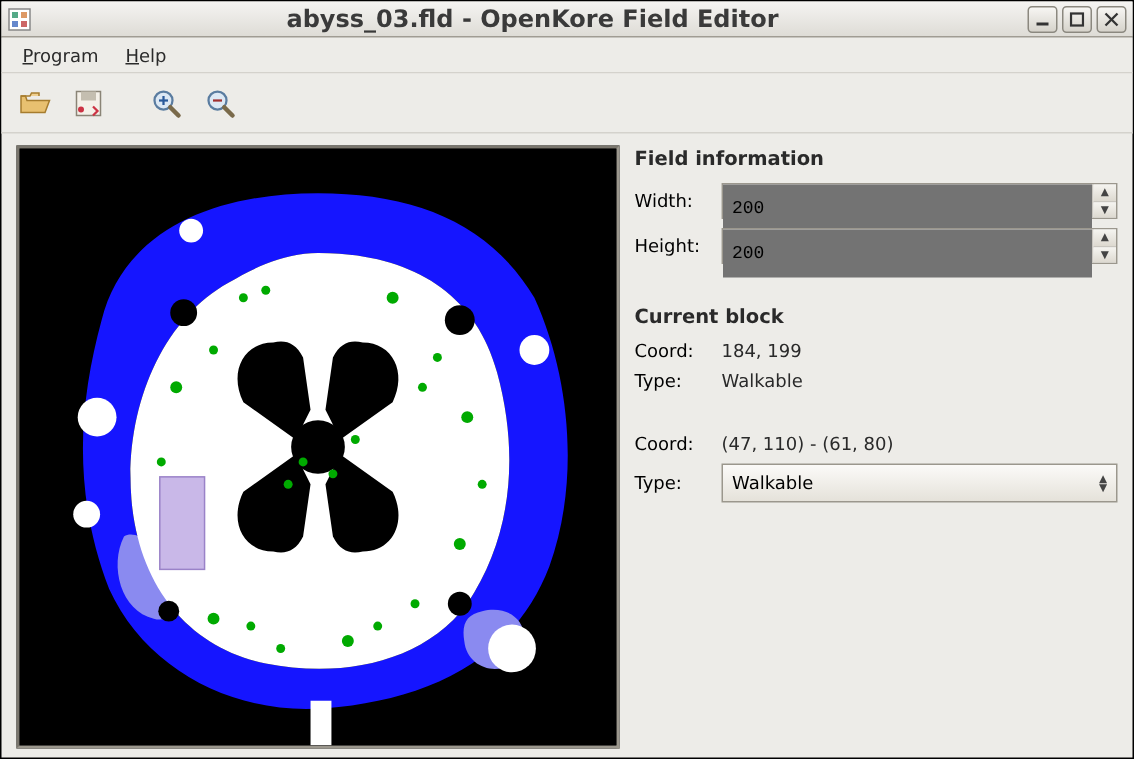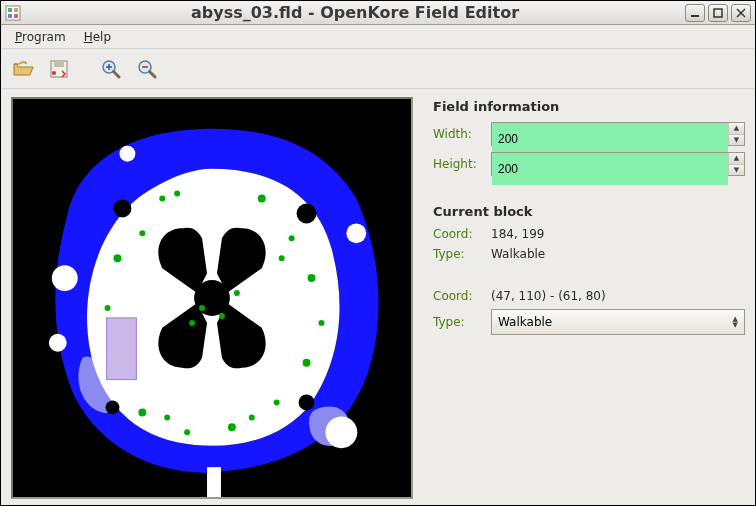--- a/index.html
+++ b/index.html
@@ -77,21 +77,21 @@
   width: 28px; height: 28px;
   display: flex; align-items: center; justify-content: center;
   cursor: pointer;
   border-radius: 3px;
 }
 .tool-sep { width: 8px; }
 .content {
   flex: 1;
   display: flex;
   padding: 8px 10px 10px 10px;
-  gap: 20px;
+  gap: 10px;
   min-height: 0;
   justify-content: space-between;
 }
 .map-panel {
   width: 402px;
   height: 402px;
   background: #000;
   border: 2px solid #9b978d;
   border-top-color: #7a766d;
   border-left-color: #7a766d;
@@ -111,38 +111,38 @@
   margin-bottom: 8px;
   font-size: 13px;
 }
 .field-row {
   display: flex;
   align-items: center;
   margin-bottom: 6px;
 }
 .field-label {
   width: 58px;
-  color: #4d7c0f;
+  color: #000000;
 }
 .field-value { color: #2a2a2a; }
 .spinbox {
   flex: 1;
   display: flex;
   height: 24px;
   border: 1px solid #9b978d;
   background: #fff;
 }
 .spinbox input {
   flex: 1;
   border: none;
   padding: 16px 6px;
-  font-family: Liberation Sans, sans-serif;
+  font-family: Liberation Mono, monospace;
   font-size: 12px;
   outline: none;
-  background: #86efac;
+  background: #737373;
 }
 .spin-btns {
   width: 16px;
   display: flex;
   flex-direction: column;
   border-left: 1px solid #c9c6bf;
 }
 .spin-btn {
   flex: 1;
   background: linear-gradient(to bottom,#f5f4f0,#ddd9d0);

